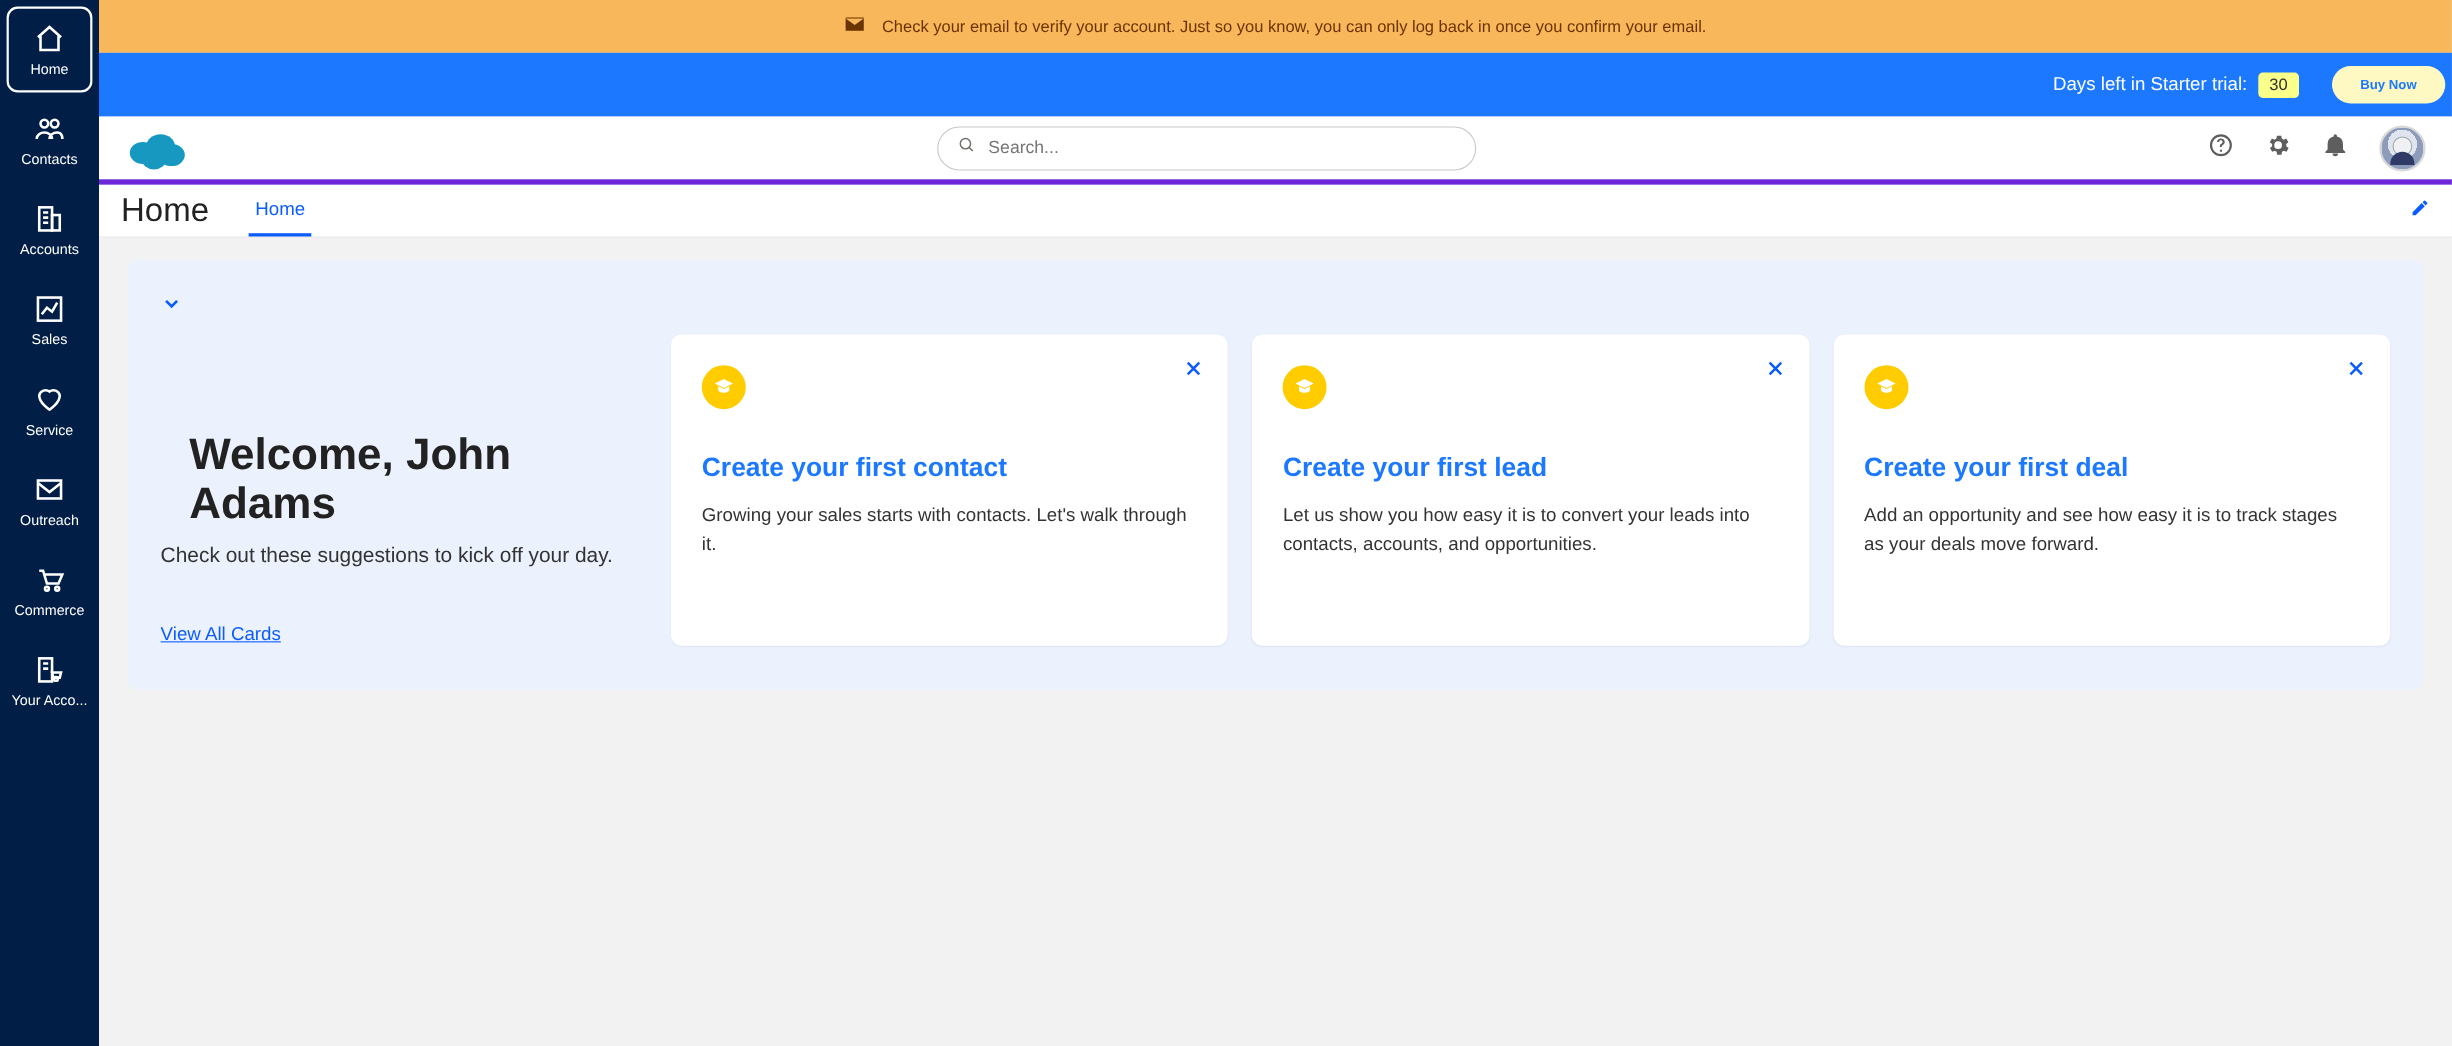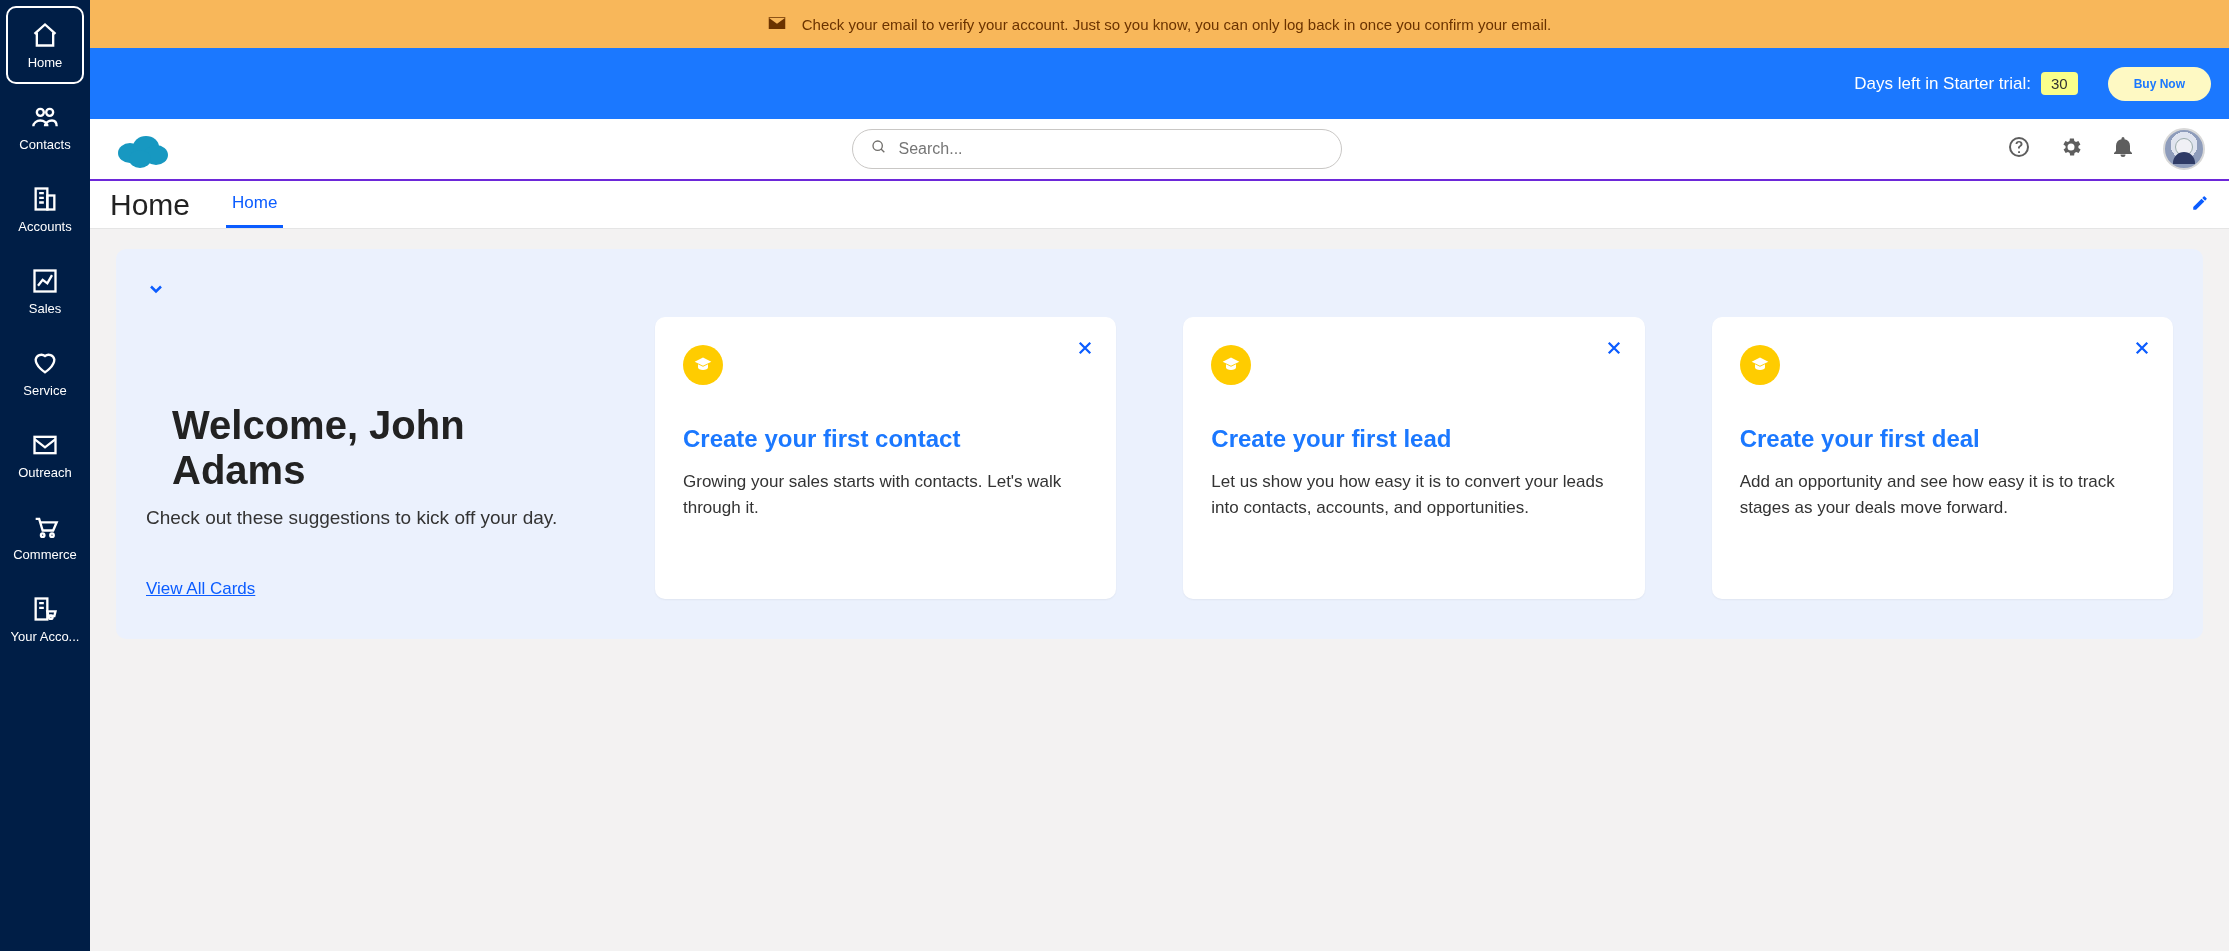--- a/index.html
+++ b/index.html
@@ -45,23 +45,23 @@
     display:flex; align-items:center; justify-content:center;
     gap: 16px;
     font-size: 15px;
   }
   .notif svg { width:18px; height:14px; fill:#6b3300; }
 
   
   .trialbar {
     background: #1b78ff;
     color:#fff;
-    height: 71px;
+    height: 58px;
     display:flex; align-items:center; justify-content:flex-end;
-    padding: 0 18px;
+    padding: 0 6px;
     gap: 10px;
     font-size: 17px;
   }
   .trial-days {
     background: #faff8a;
     color: #333;
     border-radius:4px;
     padding: 3px 10px;
     font-size:15px;
   }
@@ -77,21 +77,21 @@
     margin-left: 20px;
   }
 
   
   .appheader {
     background:#fff;
     height: 62px;
     display:flex;
     align-items:center;
     padding: 0 24px;
-    border-bottom: 2px solid #6d28d9;
+    border-bottom: 5px solid #6d28d9;
   }
   .cloud-logo { width:56px; height:40px; margin-right: 40px; }
   .search-wrap { flex:1; display:flex; justify-content:center; }
   .search {
     width: 490px;
     height: 40px;
     border: 1px solid #c9c7c5;
     border-radius: 20px;
     display:flex; align-items:center;
     padding: 0 18px;
@@ -164,21 +164,20 @@
   .view-all { color:#0b5cff; font-size:17px; cursor:pointer;text-decoration:underline;}
 
   .cards { flex:1; display:flex; gap: 22px; padding-top: 44px;}
   .card {
     background:#fff; border-radius:10px;
     padding: 28px 28px 40px 28px;
     flex:1;
     position:relative;
     box-shadow: 0 1px 2px rgba(0,0,0,0.05);
     min-width:0;
-    margin-left:45px;
   }
   .card-close { position:absolute; top:22px; right:22px; cursor:pointer; }
   .card-close svg { width:18px; height:18px; stroke:#0b5cff; stroke-width:3; }
   .card-icon {
     width:40px; height:40px; border-radius:50%; background:#ffcc00;
     display:flex; align-items:center; justify-content:center;
     margin-bottom: 38px;
   }
   .card-icon svg { width:20px; height:20px; fill:#fff;}
   .card-title { color:#1b78ff; font-size:24px; margin-bottom:14px; line-height:1.35;}

